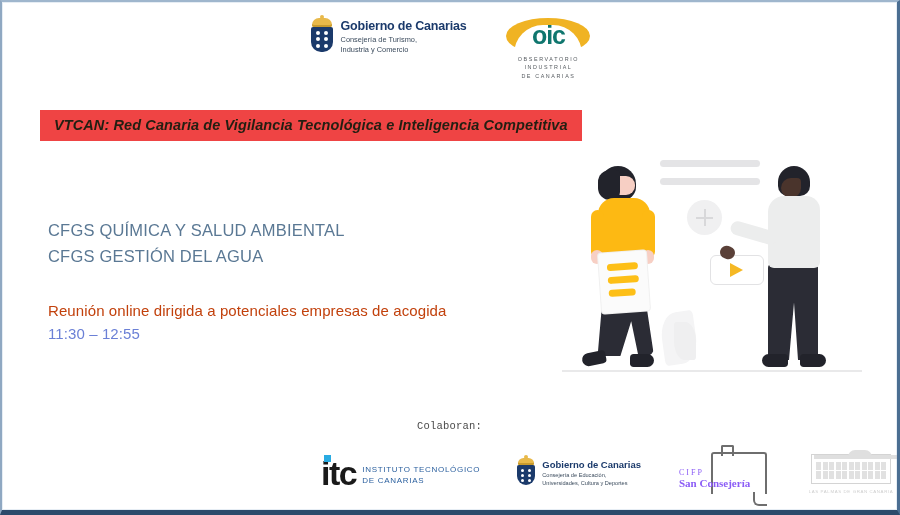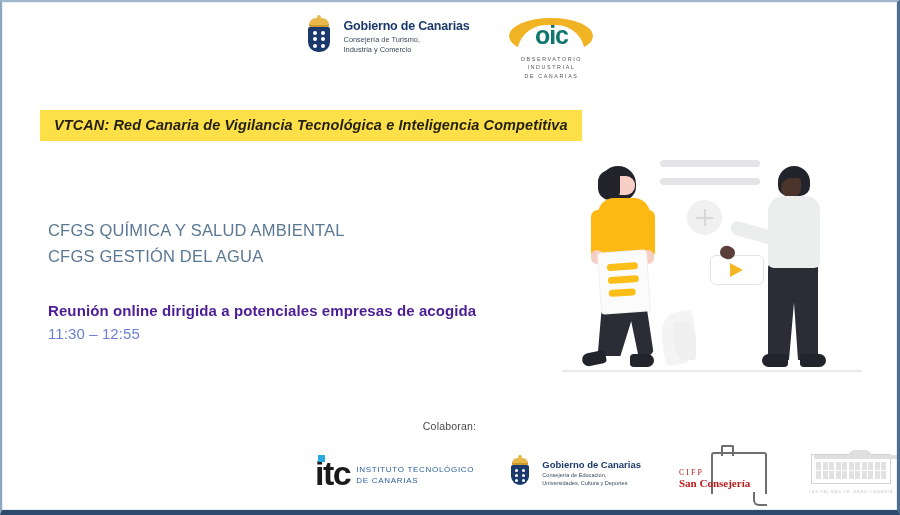--- a/index.html
+++ b/index.html
@@ -36,21 +36,21 @@
     left: 0;
     width: 100%;
     display: flex;
     justify-content: center;
     align-items: flex-start;
     gap: 40px;
   }
   .gc-logo {
     display: flex;
     align-items: flex-start;
-    gap: 12px;
+    gap: 6px;
   }
   .gc-shield {
     width: 26px;
     height: 34px;
     position: relative;
     flex: none;
   }
   .gc-crown {
     position: absolute;
     top: 0; left: 3px;
@@ -147,21 +147,21 @@
     line-height: 1.55;
     margin-top: 1px;
     white-space: pre-line;
   }
 
   
   .banner {
     position: absolute;
     top: 108px;
     left: 38px;
-    background: #fde047;
+    background: #ef4444;
     padding: 7px 14px 8px 14px;
     font-size: 14.5px;
     font-style: italic;
     font-weight: bold;
     color: #231f12;
     letter-spacing: 0.1px;
   }
 
   
   .title {
@@ -183,22 +183,22 @@
     line-height: 1.55;
     letter-spacing: 0.2px;
   }
   .meeting {
     position: absolute;
     top: 300px;
     left: 46px;
   }
   .meeting-head {
     font-size: 15px;
-    font-weight: bold;
-    color: #4c1d95;
+    font-weight: normal;
+    color: #c2410c;
     letter-spacing: 0.1px;
   }
   .meeting-line {
     font-size: 15px;
     color: #6b80d6;
     margin-top: 6px;
     letter-spacing: 0.1px;
   }
 
   
@@ -416,20 +416,21 @@
   
   .collab-label {
     position: absolute;
     top: 418px;
     left: 0;
     width: 100%;
     text-align: center;
     font-size: 10.5px;
     color: #4a4a4a;
     letter-spacing: 0.2px;
+    font-family: Liberation Mono, monospace;
   }
   .footer-logos {
     position: absolute;
     top: 448px;
     left: 0;
     width: 100%;
     display: flex;
     justify-content: flex-end;
     align-items: center;
     gap: 36px;
@@ -481,21 +482,21 @@
   .gc2-shield .gc-body i { width: 3px; height: 3px; }
 
   .cifp-logo {
     position: relative;
     width: 92px; height: 46px;
   }
   .cifp-text {
     position: absolute;
     left: 2px; bottom: 6px;
     font-family: "Liberation Serif", serif;
-    color: #b91c1c;
+    color: #8b5cf6;
     line-height: 1.15;
   }
   .cifp-t1 { font-size: 8px; letter-spacing: 2px; }
   .cifp-t2 { font-size: 11px; font-weight: bold; }
   .cifp-shape {
     position: absolute;
     right: 2px; top: 2px;
     width: 52px; height: 40px;
     border: 2px solid #6e6e6e;
     border-bottom: none;

